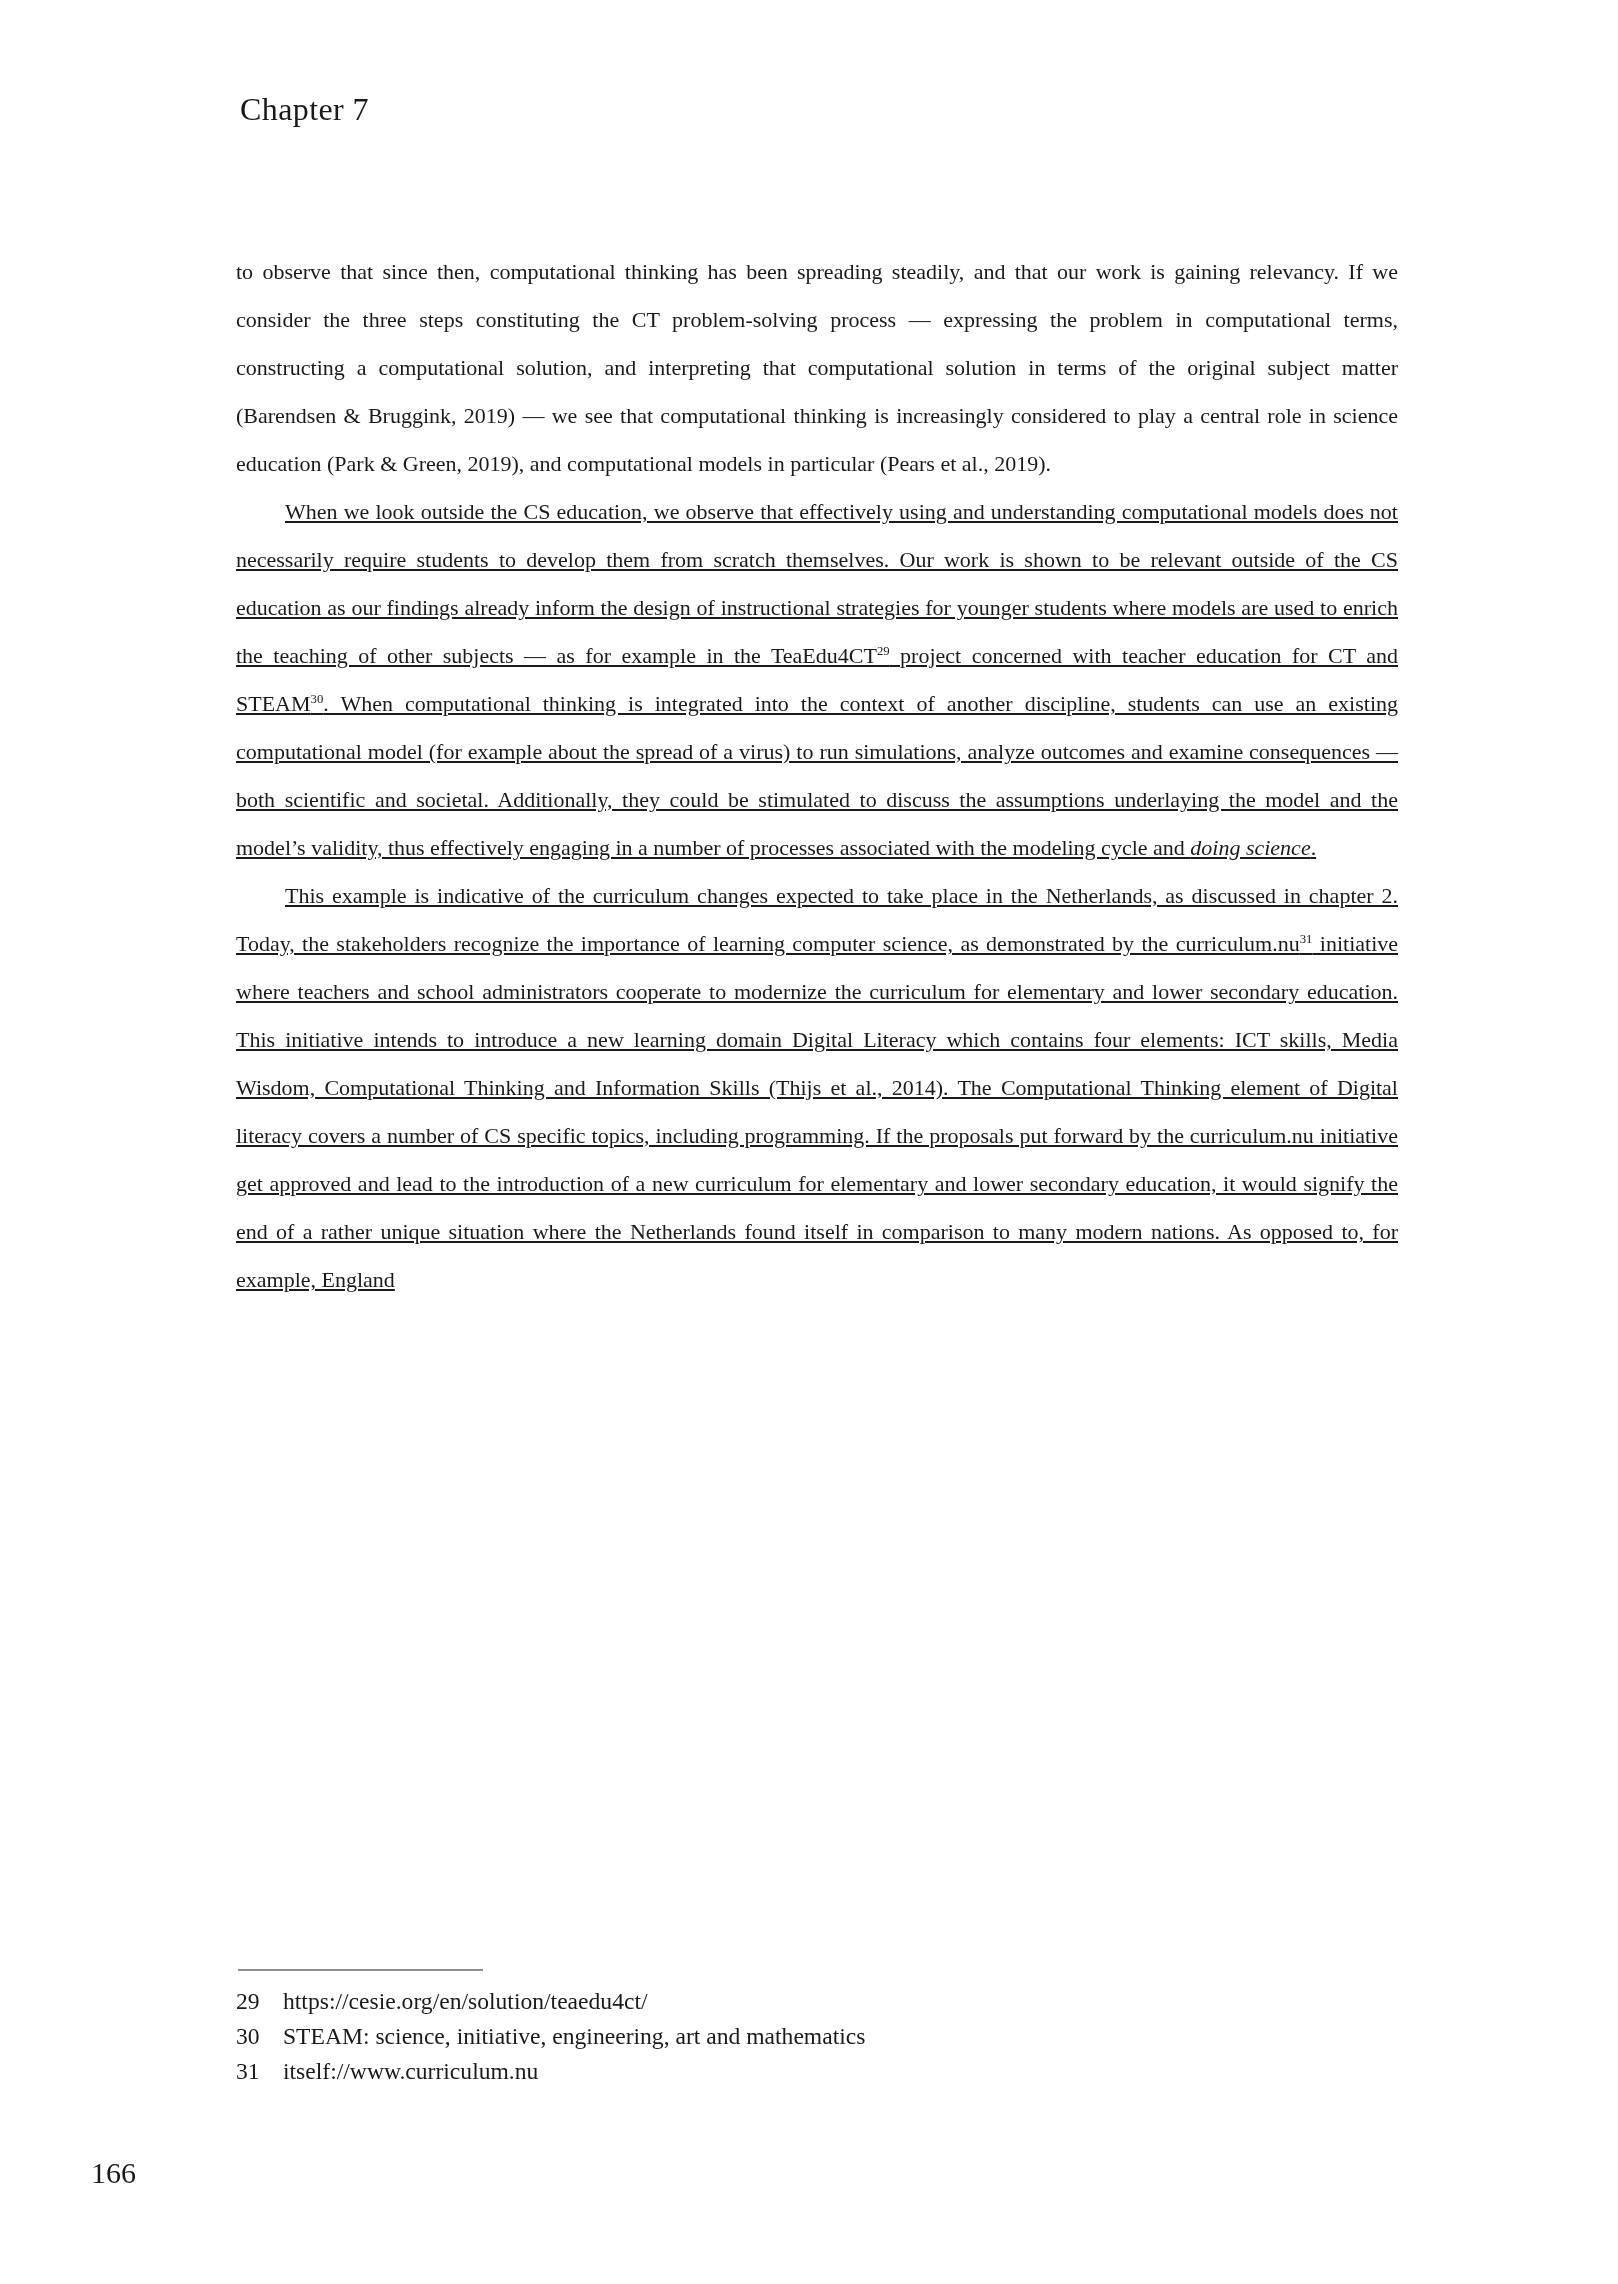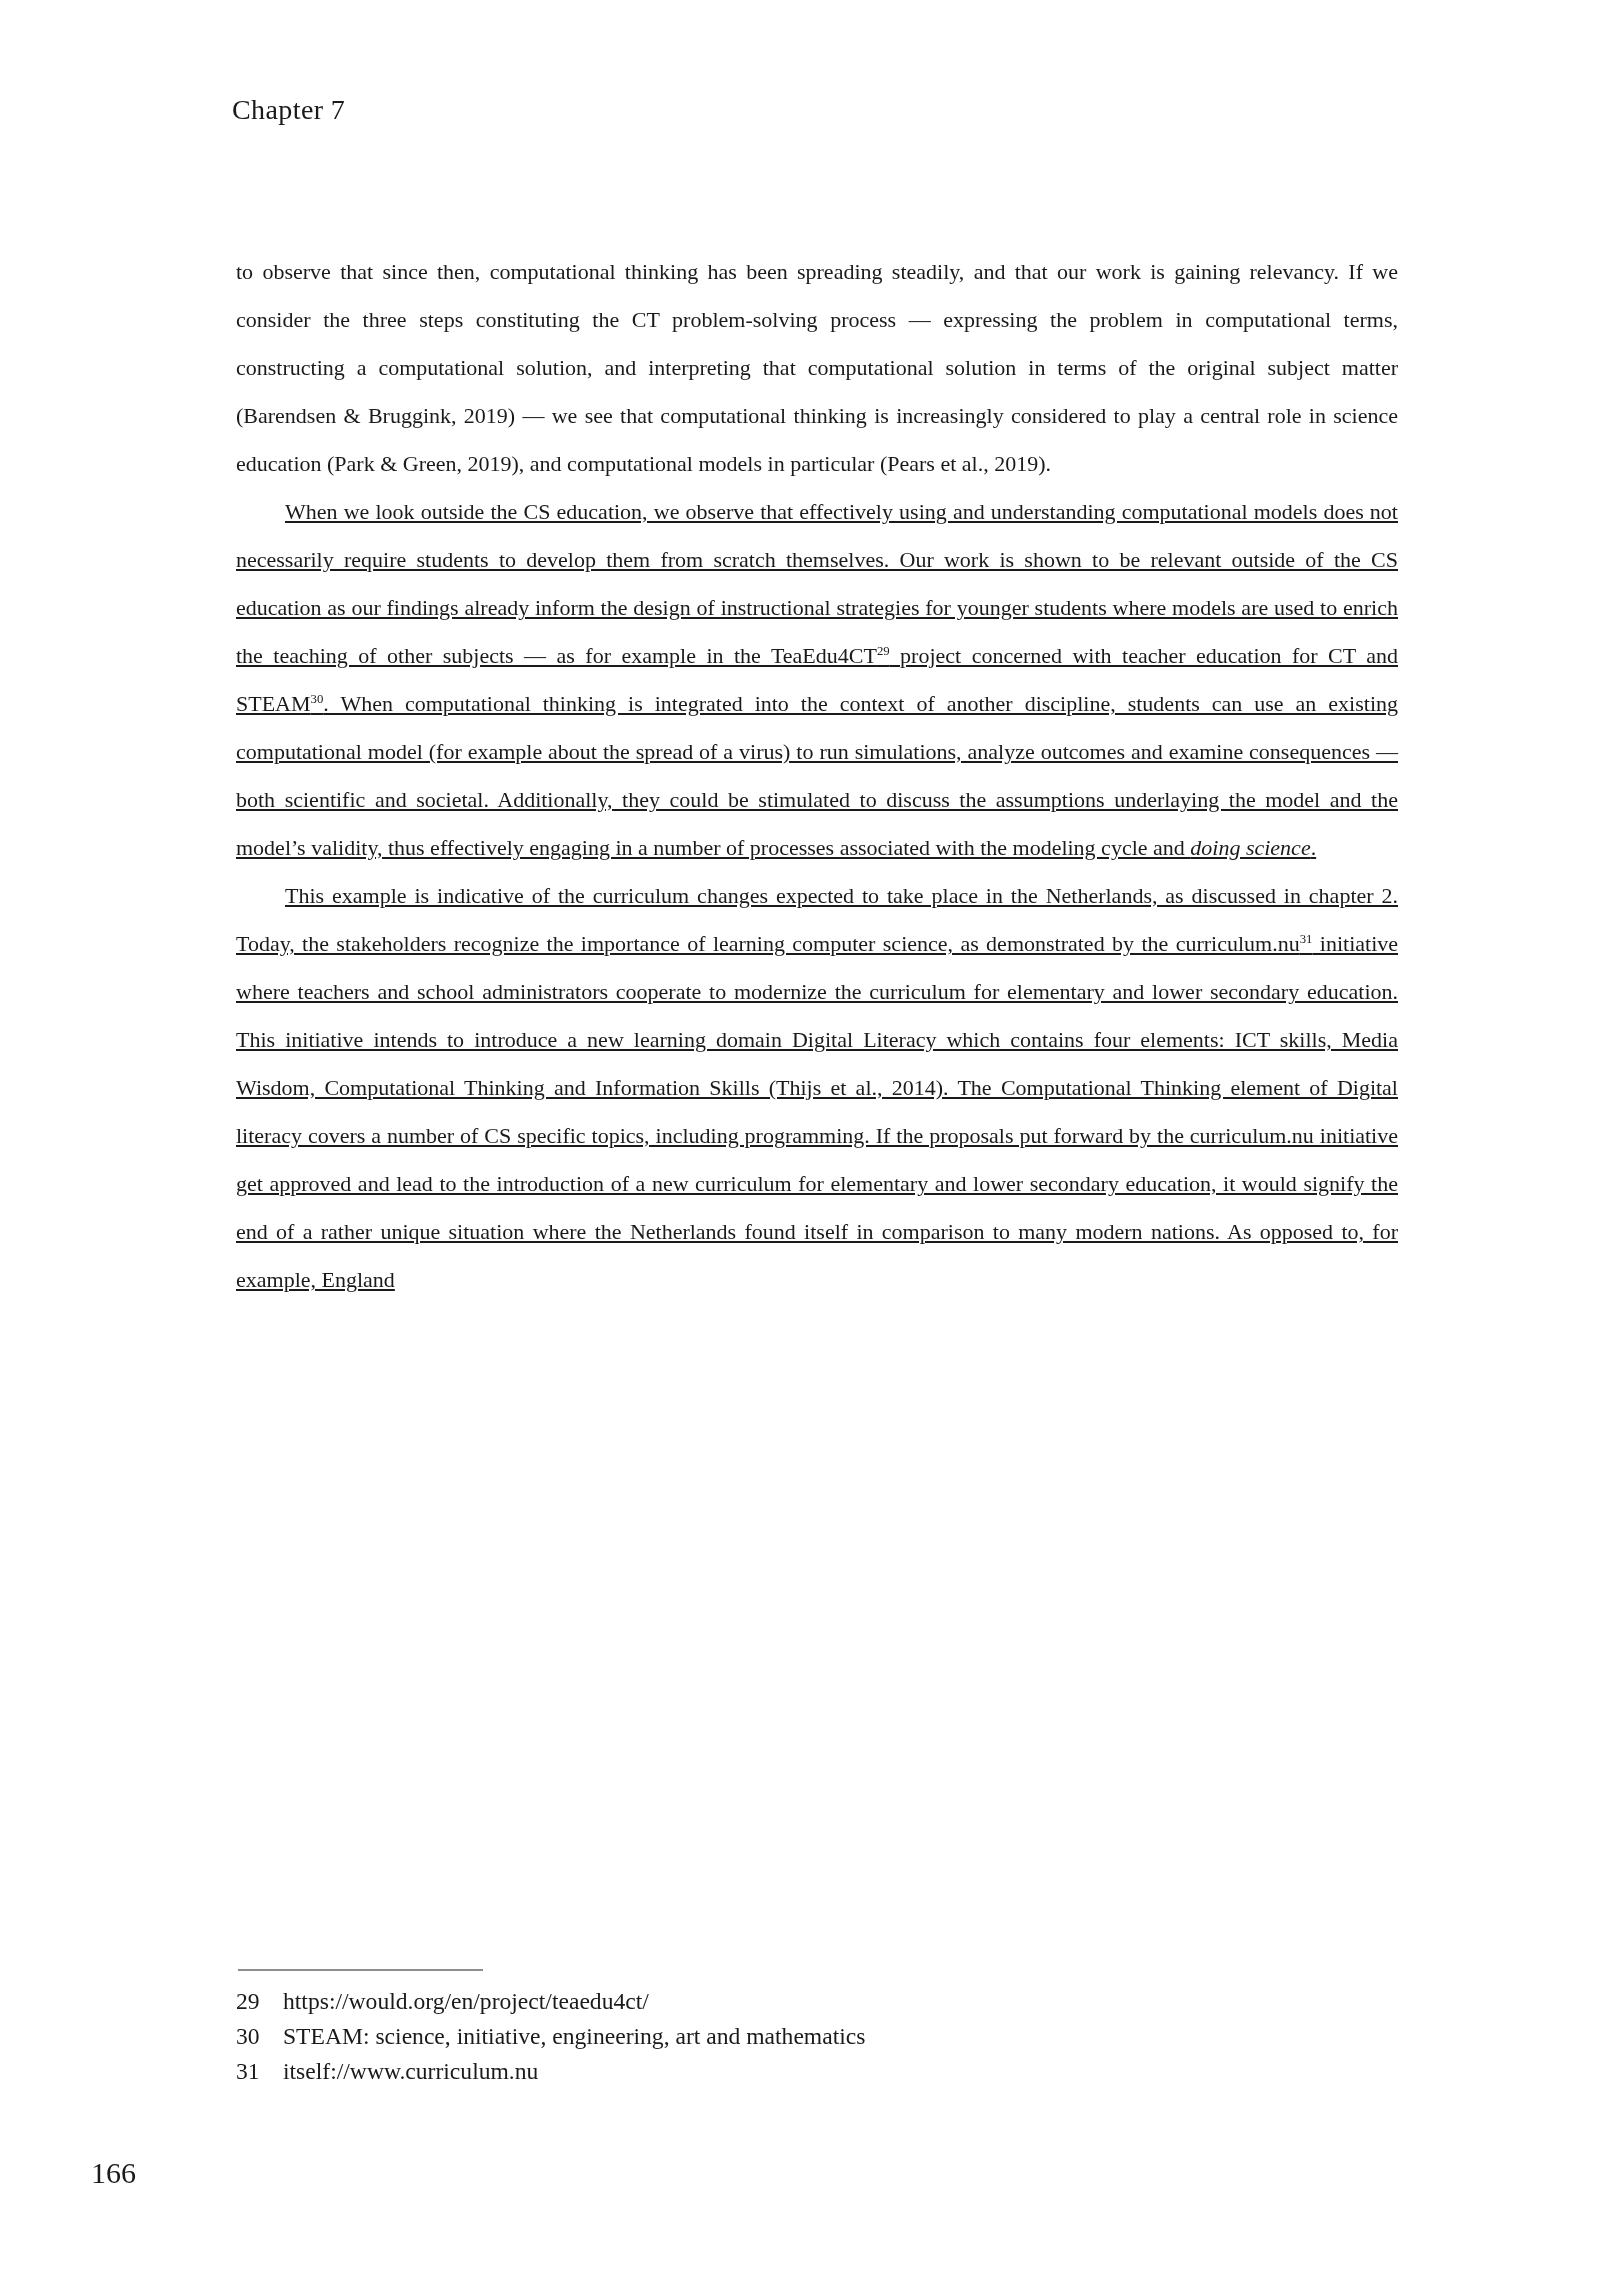--- a/index.html
+++ b/index.html
@@ -10,23 +10,23 @@
     width: 1619px;
     height: 2284px;
     position: relative;
     background: #ffffff;
     color: #1a1a1a;
     font-family: "Liberation Serif", "DejaVu Serif", serif;
     overflow: hidden;
   }
   .running-header {
     position: absolute;
-    left: 232px;
+    left: 240px;
     top: 93px;
-    font-size: 28px;
+    font-size: 32px;
     line-height: 33px;
     letter-spacing: 0.4px;
   }
   .body-text {
     position: absolute;
     left: 236px;
     top: 223px;
     width: 1162px;
     font-size: 22px;
     line-height: 48px;
@@ -90,21 +90,21 @@
   <p>to observe that since then, computational thinking has been spreading steadily, and that our work is gaining relevancy. If we consider the three steps constituting the CT problem-solving process — expressing the problem in computational terms, constructing a computational solution, and interpreting that computational solution in terms of the original subject matter (Barendsen &amp; Bruggink, 2019) — we see that computational thinking is increasingly considered to play a central role in science education (Park &amp; Green, 2019), and computational models in particular (Pears et al., 2019).</p>
   <p class="indent">When we look outside the CS education, we observe that effectively using and understanding computational models does not necessarily require students to develop them from scratch themselves. Our work is shown to be relevant outside of the CS education as our findings already inform the design of instructional strategies for younger students where models are used to enrich the teaching of other subjects — as for example in the TeaEdu4CT<sup>29</sup> project concerned with teacher education for CT and STEAM<sup>30</sup>. When computational thinking is integrated into the context of another discipline, students can use an existing computational model (for example about the spread of a virus) to run simulations, analyze outcomes and examine consequences — both scientific and societal. Additionally, they could be stimulated to discuss the assumptions underlaying the model and the model’s validity, thus effectively engaging in a number of processes associated with the modeling cycle and <i>doing science</i>.</p>
   <p class="indent">This example is indicative of the curriculum changes expected to take place in the Netherlands, as discussed in chapter 2. Today, the stakeholders recognize the importance of learning computer science, as demonstrated by the curriculum.nu<sup>31</sup> initiative where teachers and school administrators cooperate to modernize the curriculum for elementary and lower secondary education. This initiative intends to introduce a new learning domain Digital Literacy which contains four elements: ICT skills, Media Wisdom, Computational Thinking and Information Skills (Thijs et al., 2014). The Computational Thinking element of Digital literacy covers a number of CS specific topics, including programming. If the proposals put forward by the curriculum.nu initiative get approved and lead to the introduction of a new curriculum for elementary and lower secondary education, it would signify the end of a rather unique situation where the Netherlands found itself in comparison to many modern nations. As opposed to, for example, England</p>
 </main>
 
 <div class="footnote-separator"></div>
 
 <section class="footnotes">
   <div class="fn-row">
     <span class="fn-num">29</span>
-    <span class="fn-text">https://would.org/en/project/teaedu4ct/</span>
+    <span class="fn-text">https://cesie.org/en/solution/teaedu4ct/</span>
   </div>
   <div class="fn-row">
     <span class="fn-num">30</span>
     <span class="fn-text">STEAM: science, initiative, engineering, art and mathematics</span>
   </div>
   <div class="fn-row">
     <span class="fn-num">31</span>
     <span class="fn-text">itself://www.curriculum.nu</span>
   </div>
 </section>

